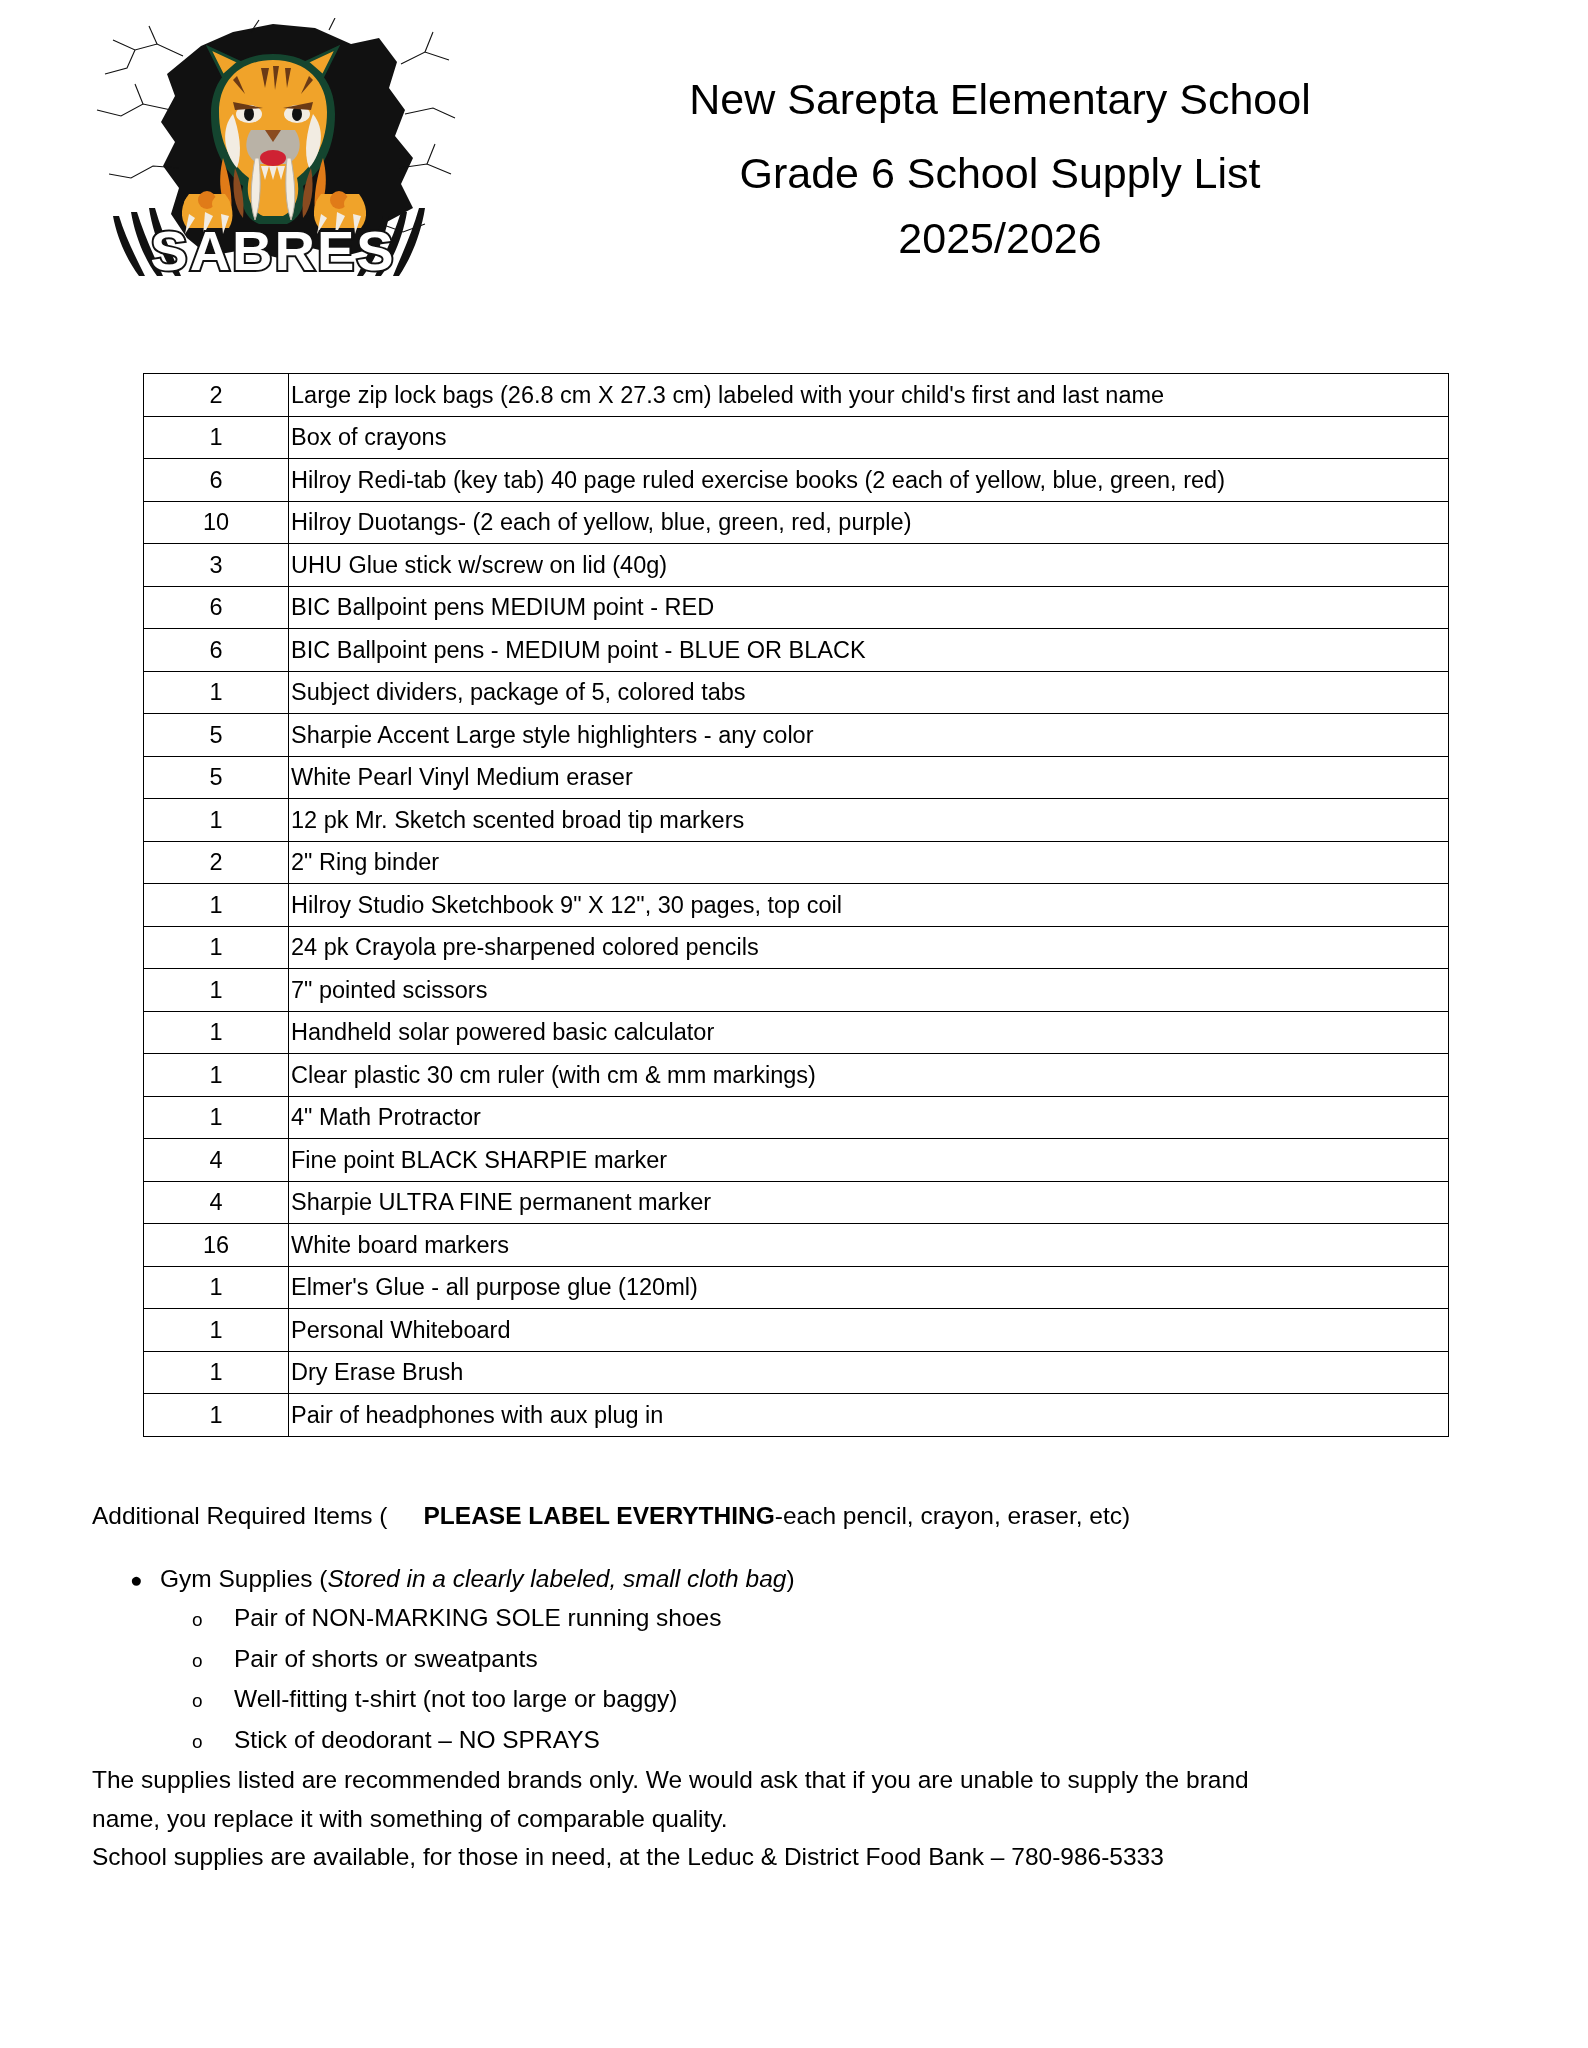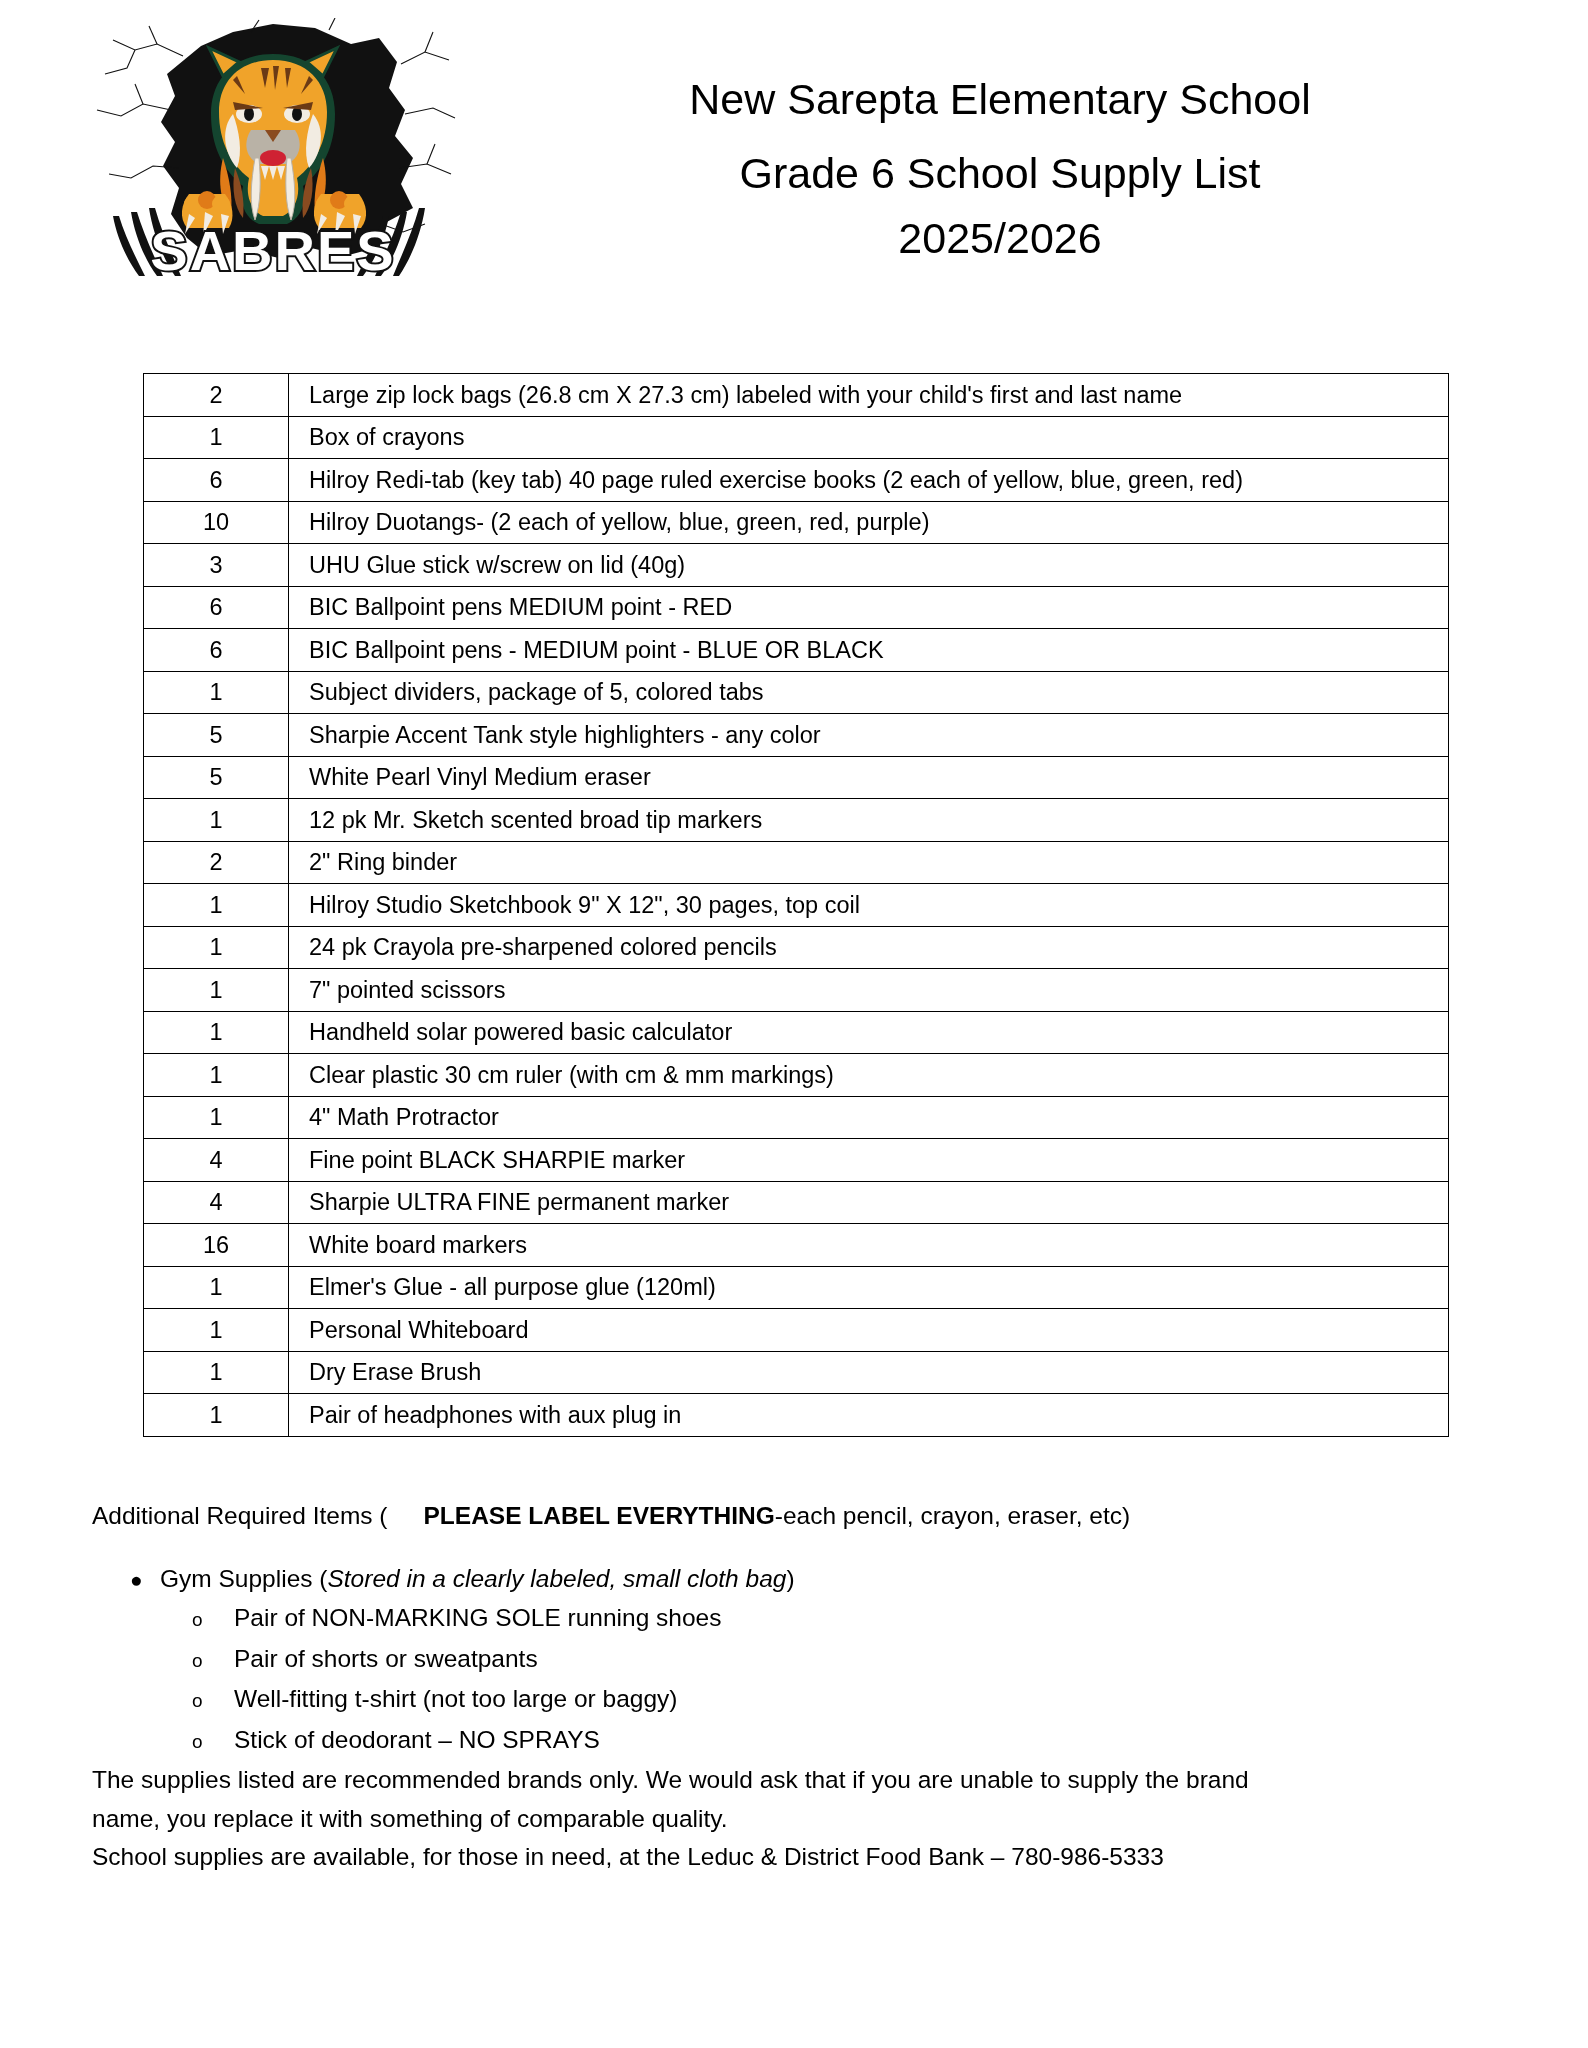--- a/index.html
+++ b/index.html
@@ -80,21 +80,21 @@
     height: 41.5px;
     padding: 0;
     vertical-align: middle;
   }
   .supply-table td.qty {
     width: 144px;
     text-align: center;
   }
   .supply-table td.desc {
     text-align: left;
-    padding-left: 20px;
+    padding-left: 2px;
     white-space: nowrap;
     overflow: hidden;
   }
 
   
   .notes {
     position: absolute;
     left: 92px;
     top: 1497px;
     width: 1420px;
@@ -290,21 +290,21 @@
         <tr>
           <td class="qty">6</td>
           <td class="desc">BIC Ballpoint pens - MEDIUM point - BLUE OR BLACK</td>
         </tr>
         <tr>
           <td class="qty">1</td>
           <td class="desc">Subject dividers, package of 5, colored tabs</td>
         </tr>
         <tr>
           <td class="qty">5</td>
-          <td class="desc">Sharpie Accent Tank style highlighters - any color</td>
+          <td class="desc">Sharpie Accent Large style highlighters - any color</td>
         </tr>
         <tr>
           <td class="qty">5</td>
           <td class="desc">White Pearl Vinyl Medium eraser</td>
         </tr>
         <tr>
           <td class="qty">1</td>
           <td class="desc">12 pk Mr. Sketch scented broad tip markers</td>
         </tr>
         <tr>

